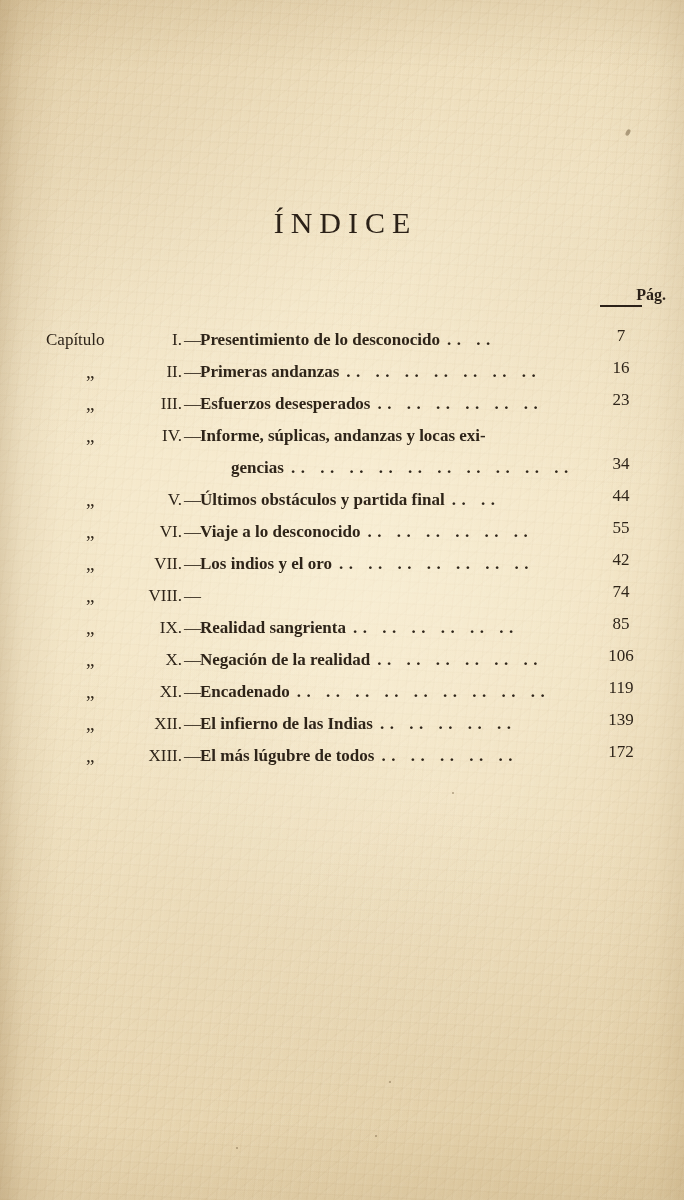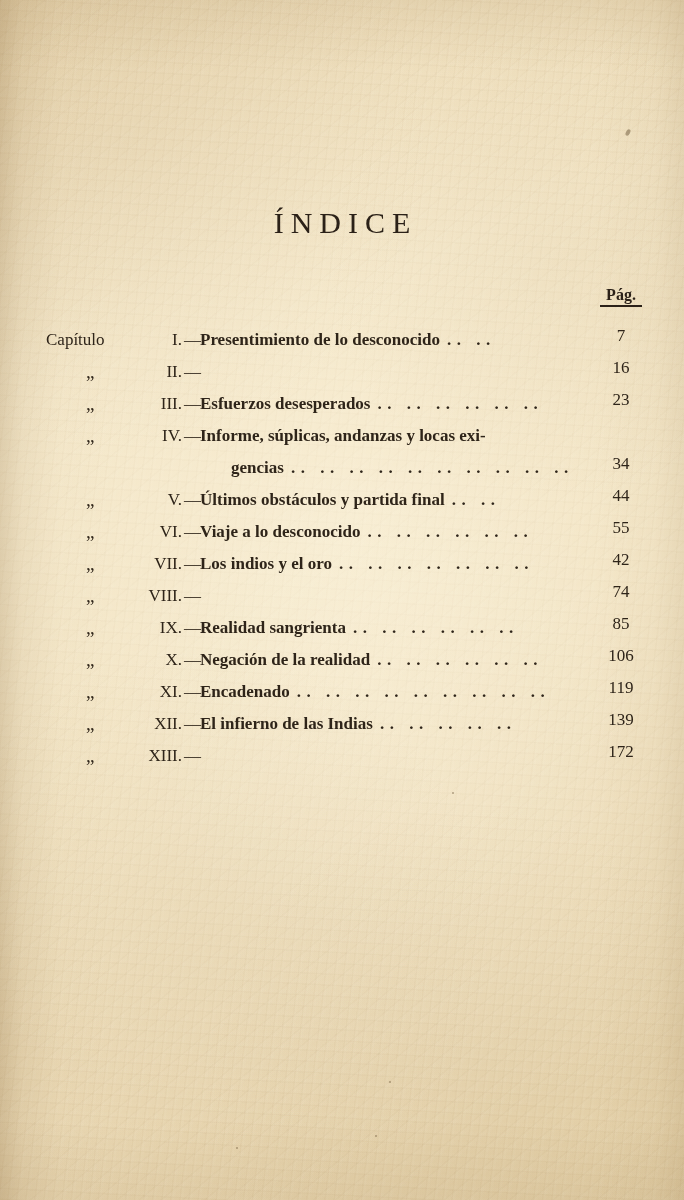--- a/index.html
+++ b/index.html
@@ -62,21 +62,21 @@
     text-indent: 7px;
     color: #2b2118;
     font-weight: normal;
   }
 
   #pag-head {
     position: absolute;
     top: 286px;
     left: 576px;
     width: 90px;
-    text-align: center;
+    text-align: right;
     font-size: 16px;
     font-weight: bold;
     color: #2b2118;
   }
   #pag-head .rule {
     display: block;
     width: 42px;
     height: 2px;
     background: #2b2118;
     margin: 1px auto 0 auto;
@@ -180,20 +180,21 @@
         <span class="chap-label">Capítulo</span>
         <span class="num">I.</span>
         <span class="dash">—</span>
         <span class="title-cell"><span>Presentimiento de lo desconocido</span><span class="leader">.. ..</span></span>
         <span class="page-no">7</span>
       </div>
       <div class="row">
         <span class="chap-ditto">”</span>
         <span class="num">II.</span>
         <span class="dash">—</span>
+        <span class="title-cell"><span>Primeras andanzas</span><span class="leader">.. .. .. .. .. .. ..</span></span>
         <span class="page-no">16</span>
       </div>
       <div class="row">
         <span class="chap-ditto">”</span>
         <span class="num">III.</span>
         <span class="dash">—</span>
         <span class="title-cell"><span>Esfuerzos desesperados</span><span class="leader">.. .. .. .. .. ..</span></span>
         <span class="page-no">23</span>
       </div>
       <div class="row">
@@ -258,17 +259,18 @@
         <span class="chap-ditto">”</span>
         <span class="num">XII.</span>
         <span class="dash">—</span>
         <span class="title-cell"><span>El infierno de las Indias</span><span class="leader">.. .. .. .. ..</span></span>
         <span class="page-no">139</span>
       </div>
       <div class="row">
         <span class="chap-ditto">”</span>
         <span class="num">XIII.</span>
         <span class="dash">—</span>
+        <span class="title-cell"><span>El más lúgubre de todos</span><span class="leader">.. .. .. .. ..</span></span>
         <span class="page-no">172</span>
       </div>
     </div>
 
 </div>
 
 </body></html>

